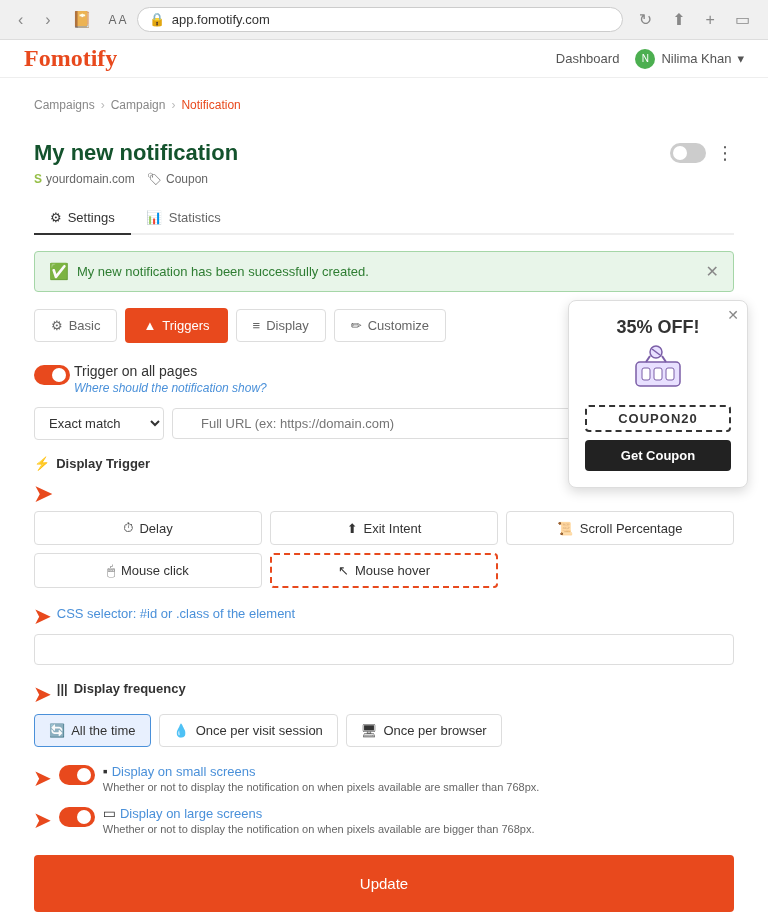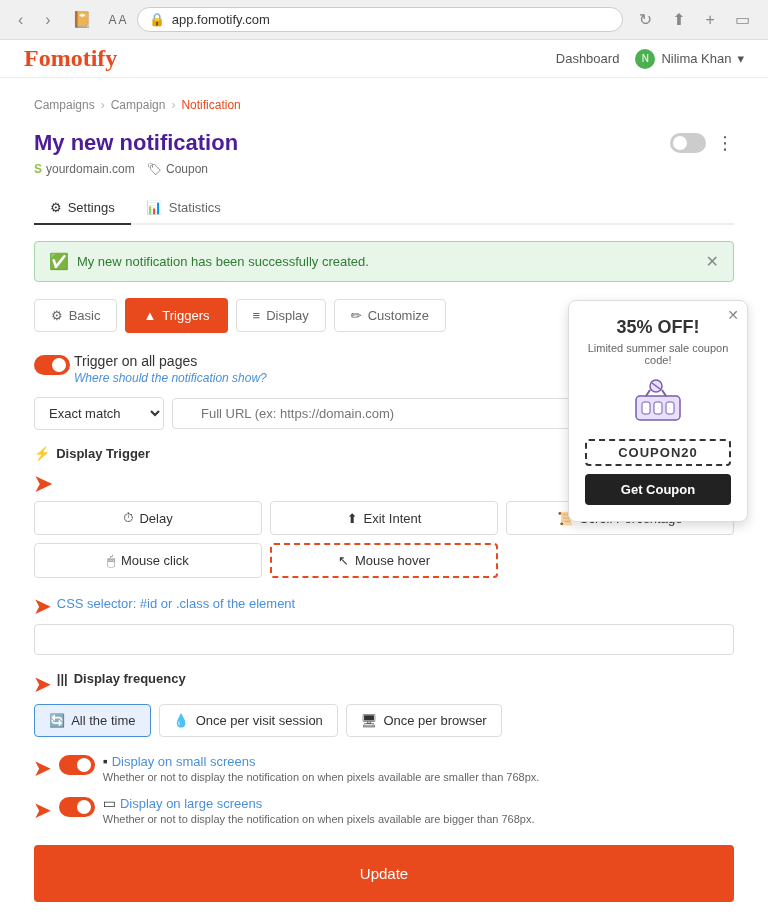--- a/index.html
+++ b/index.html
@@ -52,28 +52,28 @@
     .logo { font-family: cursive; font-size: 24px; color: #e8491d; font-weight: bold; }
     .nav-right { display: flex; align-items: center; gap: 16px; }
     .nav-dashboard { color: #555; font-size: 13px; text-decoration: none; }
     .nav-user { display: flex; align-items: center; gap: 6px; font-size: 13px; color: #555; }
     .user-avatar { width: 20px; height: 20px; border-radius: 50%; background: #4caf50; display: inline-flex; align-items: center; justify-content: center; color: white; font-size: 10px; }
 
     
     .main-content { padding: 20px 30px; max-width: 760px; margin: 0 auto; }
 
     
-    .breadcrumb { display: flex; align-items: flex-start; gap: 6px; font-size: 12px; color: #888; margin-bottom: 18px; }
+    .breadcrumb { display: flex; align-items: flex-start; gap: 6px; font-size: 12px; color: #888; margin-bottom: 28px; }
     .breadcrumb a { color: #888; text-decoration: none; }
     .breadcrumb-sep { color: #bbb; }
     .breadcrumb-current { color: #e8491d; }
 
     
     .page-header { display: flex; align-items: center; justify-content: space-between; margin-bottom: 6px; }
-    .page-title { font-size: 22px; font-weight: 600; color: #4c1d95; }
+    .page-title { font-size: 22px; font-weight: 600; color: #14532d; }
     .page-actions { display: flex; align-items: center; gap: 10px; }
     .toggle-switch { position: relative; display: inline-block; width: 36px; height: 20px; }
     .toggle-switch input { opacity: 0; width: 0; height: 0; }
     .toggle-slider { position: absolute; cursor: pointer; top: 0; left: 0; right: 0; bottom: 0; background: #ccc; border-radius: 20px; transition: 0.3s; }
     .toggle-slider:before { position: absolute; content: ""; height: 14px; width: 14px; left: 3px; bottom: 3px; background: white; border-radius: 50%; transition: 0.3s; }
     .more-btn { background: none; border: none; font-size: 18px; color: #555; cursor: pointer; }
     .page-meta { display: flex; align-items: center; gap: 12px; font-size: 12px; color: #666; margin-bottom: 16px; }
     .meta-item { display: flex; align-items: center; gap: 4px; }
 
     
@@ -375,21 +375,20 @@
       
       
     </div>
   </div>
 
 </div>
 
 <div class="coupon-popup">
   <button class="coupon-close">✕</button>
   <div class="coupon-off">35% OFF!</div>
-  <div class="coupon-desc">Limited summer sale coupon code!</div>
   
   <div class="coupon-icon">
     <svg width="60" height="50" viewBox="0 0 60 50">
       <rect x="8" y="20" width="44" height="24" rx="4" fill="#e8e0ff" stroke="#7b5ea7" stroke-width="1.5"></rect>
       <rect x="14" y="26" width="8" height="12" rx="2" fill="white" stroke="#7b5ea7" stroke-width="1"></rect>
       <rect x="26" y="26" width="8" height="12" rx="2" fill="white" stroke="#7b5ea7" stroke-width="1"></rect>
       <rect x="38" y="26" width="8" height="12" rx="2" fill="white" stroke="#7b5ea7" stroke-width="1"></rect>
       <circle cx="28" cy="10" r="6" fill="#e8e0ff" stroke="#7b5ea7" stroke-width="1.5"></circle>
       <line x1="22" y1="14" x2="18" y2="20" stroke="#7b5ea7" stroke-width="2"></line>
       <line x1="34" y1="14" x2="38" y2="20" stroke="#7b5ea7" stroke-width="2"></line>

